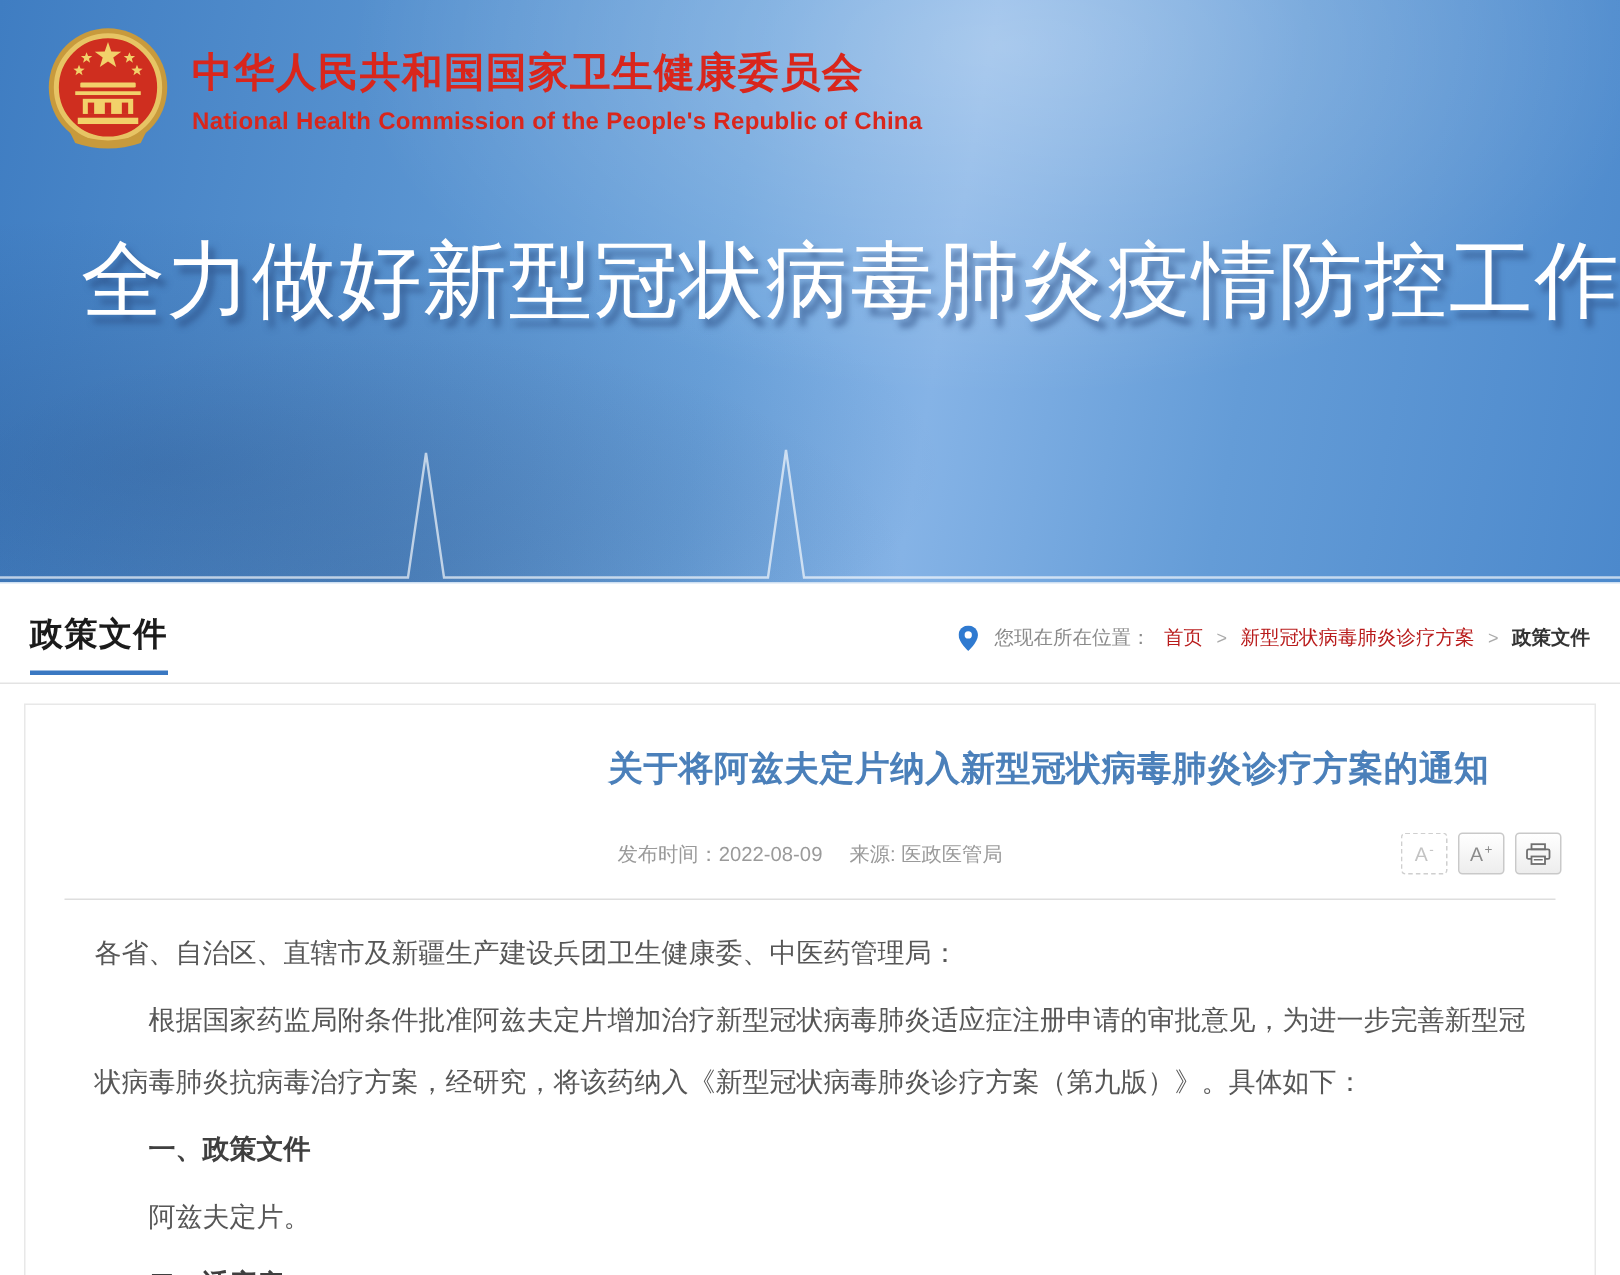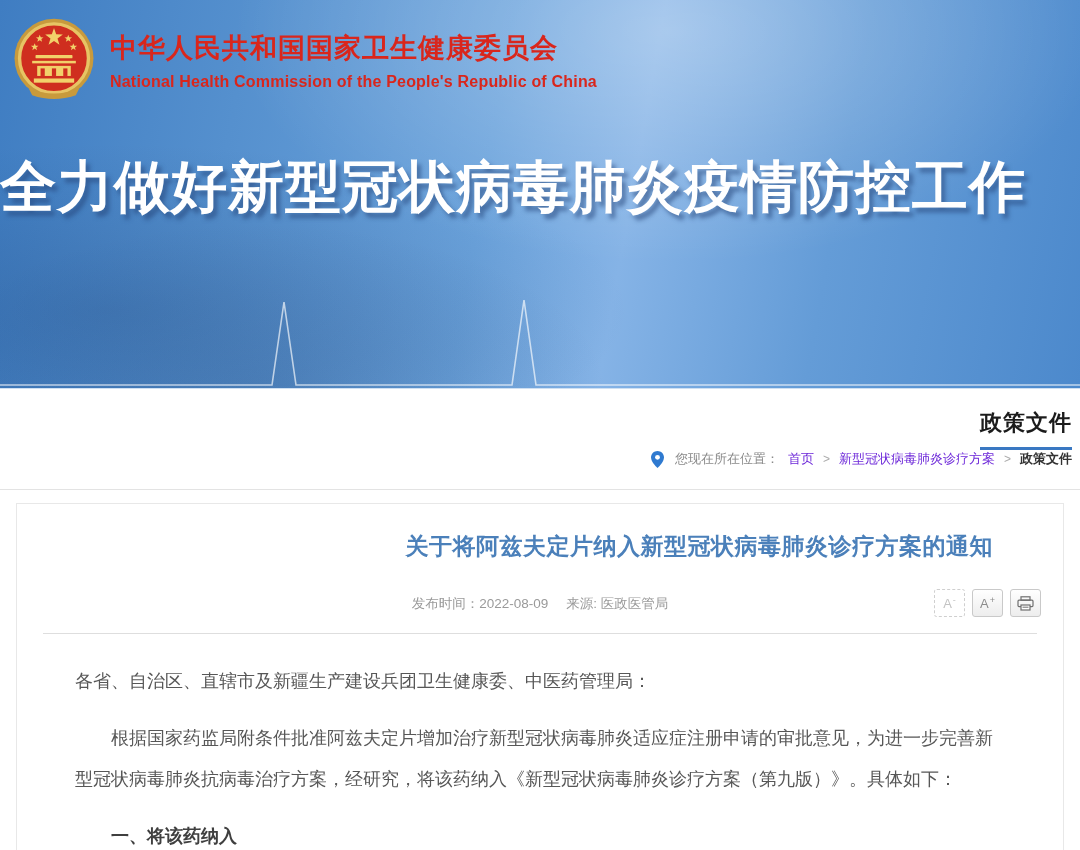--- a/index.html
+++ b/index.html
@@ -9,40 +9,40 @@
   
   .banner {
     position:relative; height:389px; overflow:hidden;
     background:
       radial-gradient(ellipse at 62% 8%, rgba(255,255,255,.30), rgba(255,255,255,0) 46%),
       radial-gradient(ellipse at 10% 80%, rgba(22,54,104,.22), rgba(22,54,104,0) 38%),
       radial-gradient(ellipse at 24% 100%, rgba(22,54,104,.18), rgba(22,54,104,0) 30%),
       linear-gradient(100deg,#3f7dc2 0%,#5590ce 22%,#6ba3dc 45%,#85b3e6 58%,#649cd7 76%,#4c89cc 100%);
     border-bottom:1px solid #cfe0f2;
   }
-  .brand { position:absolute; top:16px; left:12px; display:flex; align-items:center; gap:14px; cursor:pointer; }
+  .brand { position:absolute; top:16px; left:30px; display:flex; align-items:center; gap:14px; cursor:pointer; }
   .emblem { width:84px; height:88px; flex:0 0 auto; }
   .title-cn { font-size:27px; font-weight:bold; color:#d9261c; letter-spacing:1px; }
   .title-en { font-size:16px; font-weight:bold; color:#d9261c; margin-top:7px; letter-spacing:.2px; }
   .slogan {
-    position:absolute; top:150px; left:0; right:0; text-align:left;
-    font-size:56px; font-weight:700; color:#ffffff; letter-spacing:1px; white-space:nowrap;
+    position:absolute; top:150px; left:0; right:0; text-align:right;
+    font-size:56px; font-weight:400; color:#ffffff; letter-spacing:1px; white-space:nowrap;
     text-shadow:4px 5px 4px rgba(36,68,120,.55);
   }
   .ecg { position:absolute; left:0; bottom:0; width:1080px; height:92px; }
 
   
   .subheader { display:flex; justify-content:space-between; align-items:flex-end;
-               padding:0 8px; margin-top:19px;flex-direction:column; }
+               padding:0 20px; margin-top:19px; }
   .section-title { font-size:22px; font-weight:bold; color:#1b1b1b;
                    padding-bottom:9px; border-bottom:3px solid #3a78c2; letter-spacing:1px; }
   .crumbs { display:flex; align-items:center; gap:9px; font-size:13px; color:#8a8a8a;
             margin-bottom:16px;justify-content:flex-end; }
   .crumbs .pin { width:13px; height:17px; margin-right:2px; }
-  .crumb-link { color:#6d28d9; text-decoration:none; cursor:pointer; }
+  .crumb-link { color:#b91c1c; text-decoration:none; cursor:pointer; }
   .crumb-sep { color:#aaa; font-size:12px; }
   .crumb-current { color:#333; font-weight:bold; }
   .rule { border-top:1px solid #e3e3e3; margin-top:5px; }
 
   
   .card { margin:13px 16px 0; border:1px solid #e8e8e8; background:#fff; min-height:432px; }
   .article-title { text-align:right; color:#4b80ba; font-size:23px; font-weight:600;
                    margin:27px 70px 0; letter-spacing:.5px; }
   .meta { position:relative; text-align:center; color:#9a9a9a; font-size:13.5px;
           margin-top:27px; height:30px; line-height:30px; }
@@ -52,21 +52,21 @@
               background:linear-gradient(#ffffff,#ededed); border:1px solid #c9c9c9;
               display:flex; align-items:center; justify-content:center; cursor:pointer;
               line-height:1; padding:0; }
   .tool-btn sup { font-size:9px; margin-left:1px; transform:translateY(-3px); }
   .tool-btn.disabled { border:1px dashed #cfcfcf; background:#fff; color:#c3c3c3; }
   .tool-btn .printer { width:17px; height:15px; }
   .divider { border-top:1px solid #dedede; margin:14px 26px 0; }
 
   .body { padding:11px 42px 0; font-size:18px; color:#575757; line-height:41px;
           font-family:"Liberation Serif", serif; }
-  .body p { margin:16px; }
+  .body p { margin:4px; }
   .body p.indent { text-indent:2em; }
   .body p.bold { font-weight:bold; color:#3f3f3f; font-family:"Liberation Sans", sans-serif; }
 </style>
 </head>
 <body>
 
 <div class="banner">
   <div class="brand">
     <svg class="emblem" viewBox="0 0 100 104">
       <circle cx="50" cy="50" r="47" fill="#c89a3c"></circle>
@@ -141,18 +141,18 @@
         </svg>
       </button>
     </div>
   </div>
 
   <div class="divider"></div>
 
   <div class="body">
     <p>各省、自治区、直辖市及新疆生产建设兵团卫生健康委、中医药管理局：</p>
     <p class="indent">根据国家药监局附条件批准阿兹夫定片增加治疗新型冠状病毒肺炎适应症注册申请的审批意见，为进一步完善新型冠状病毒肺炎抗病毒治疗方案，经研究，将该药纳入《新型冠状病毒肺炎诊疗方案（第九版）》。具体如下：</p>
-    <p class="indent bold">一、将该药纳入</p>
+    <p class="indent bold">一、政策文件</p>
     <p class="indent">阿兹夫定片。</p>
     <p class="indent bold">二、适应症</p>
 
   </div>
 </div>
 
 </body></html>

